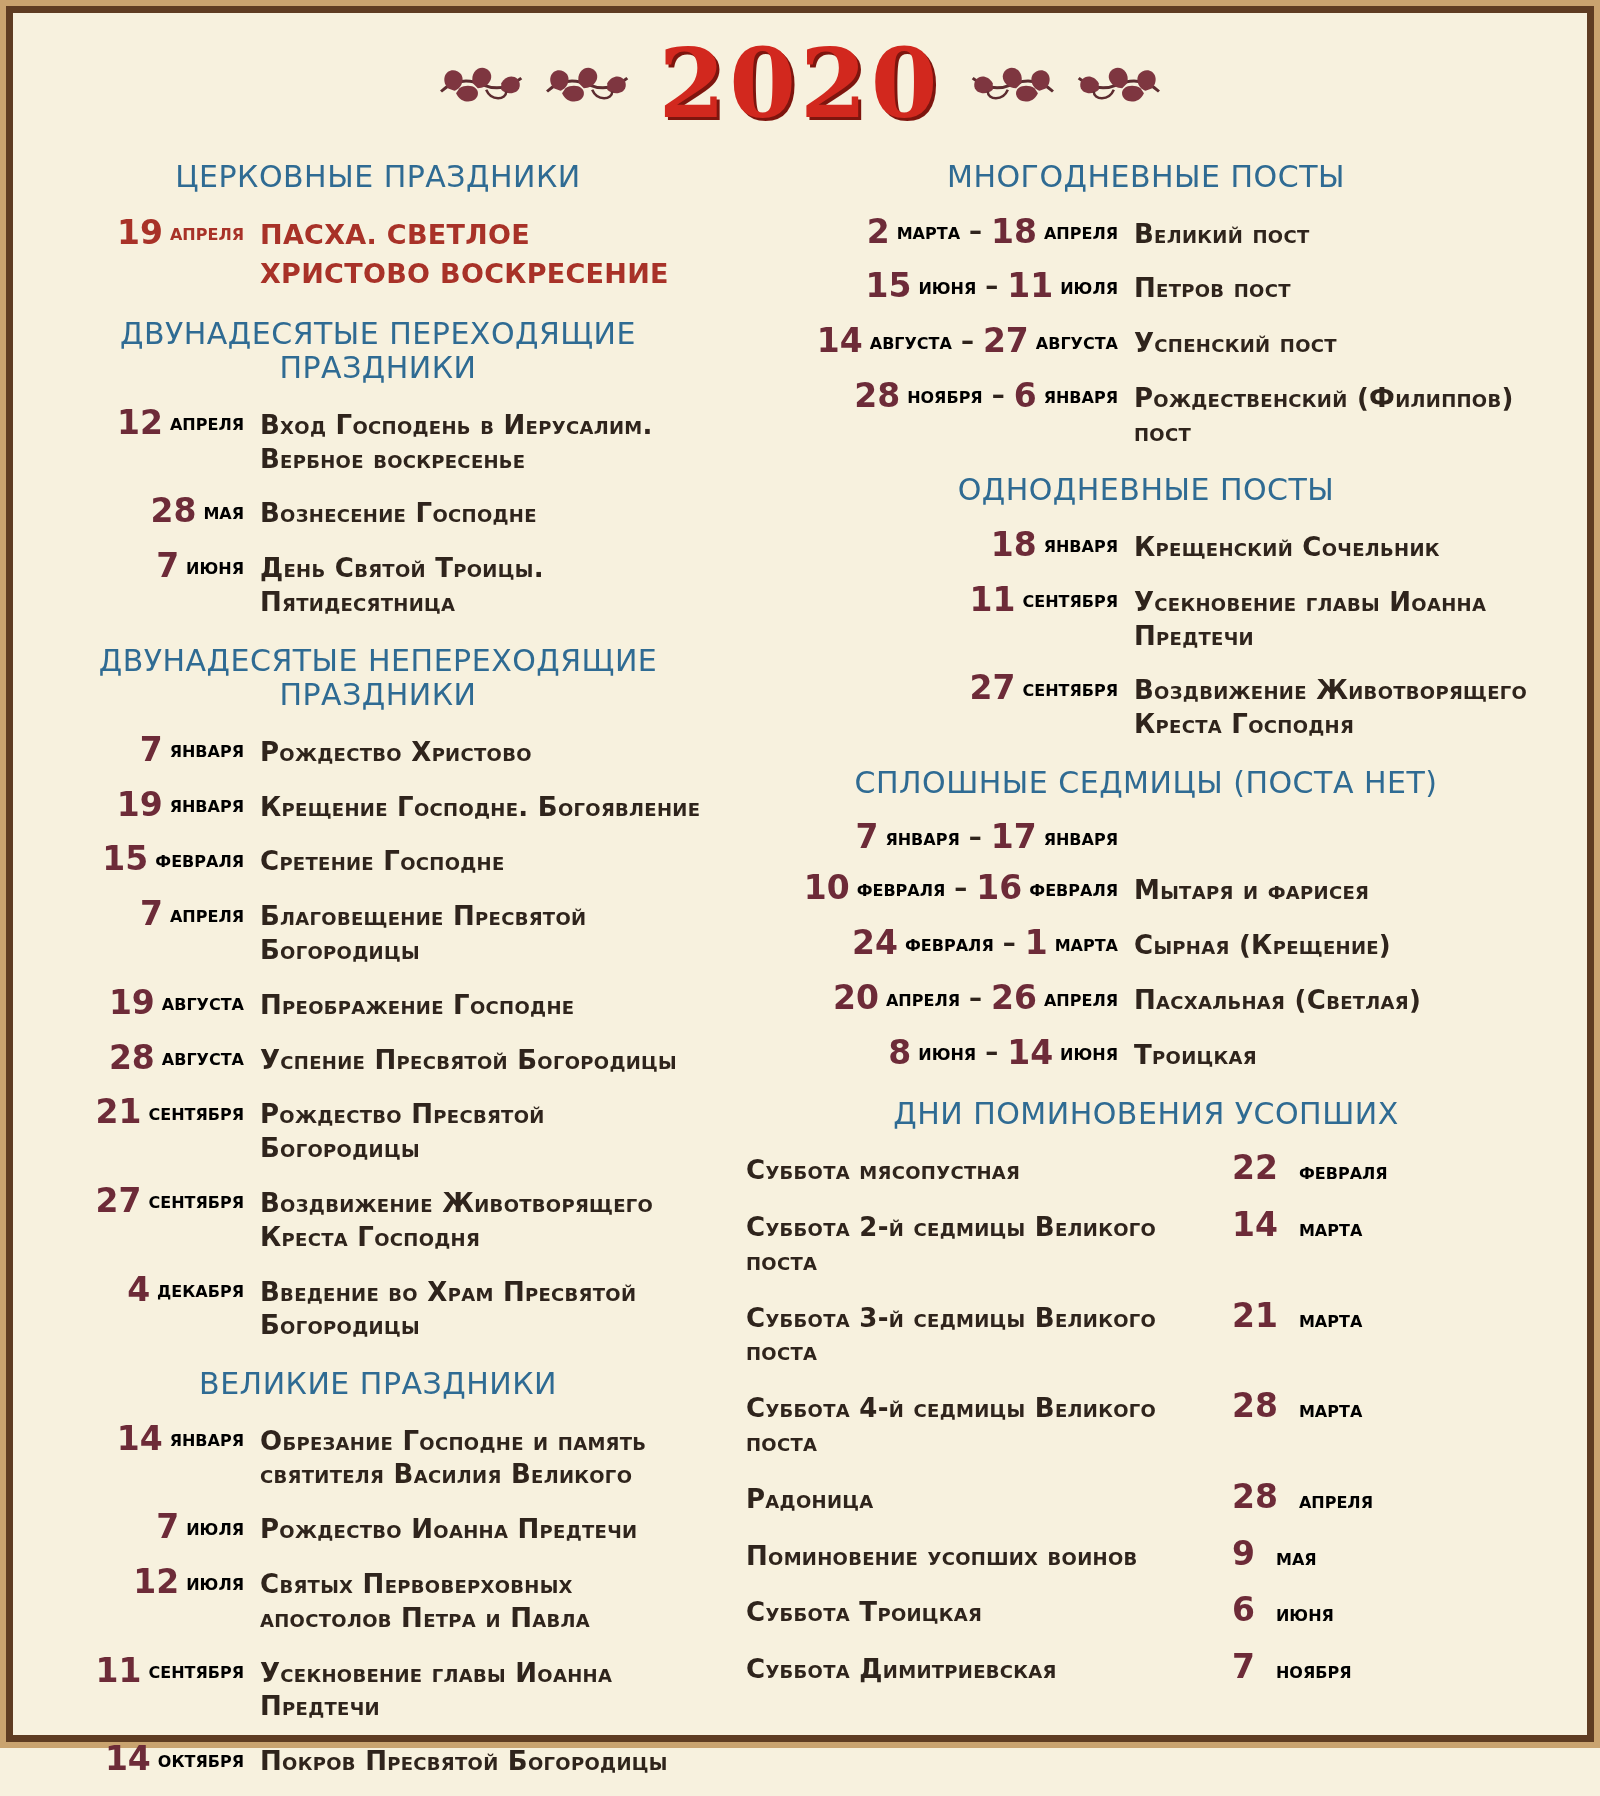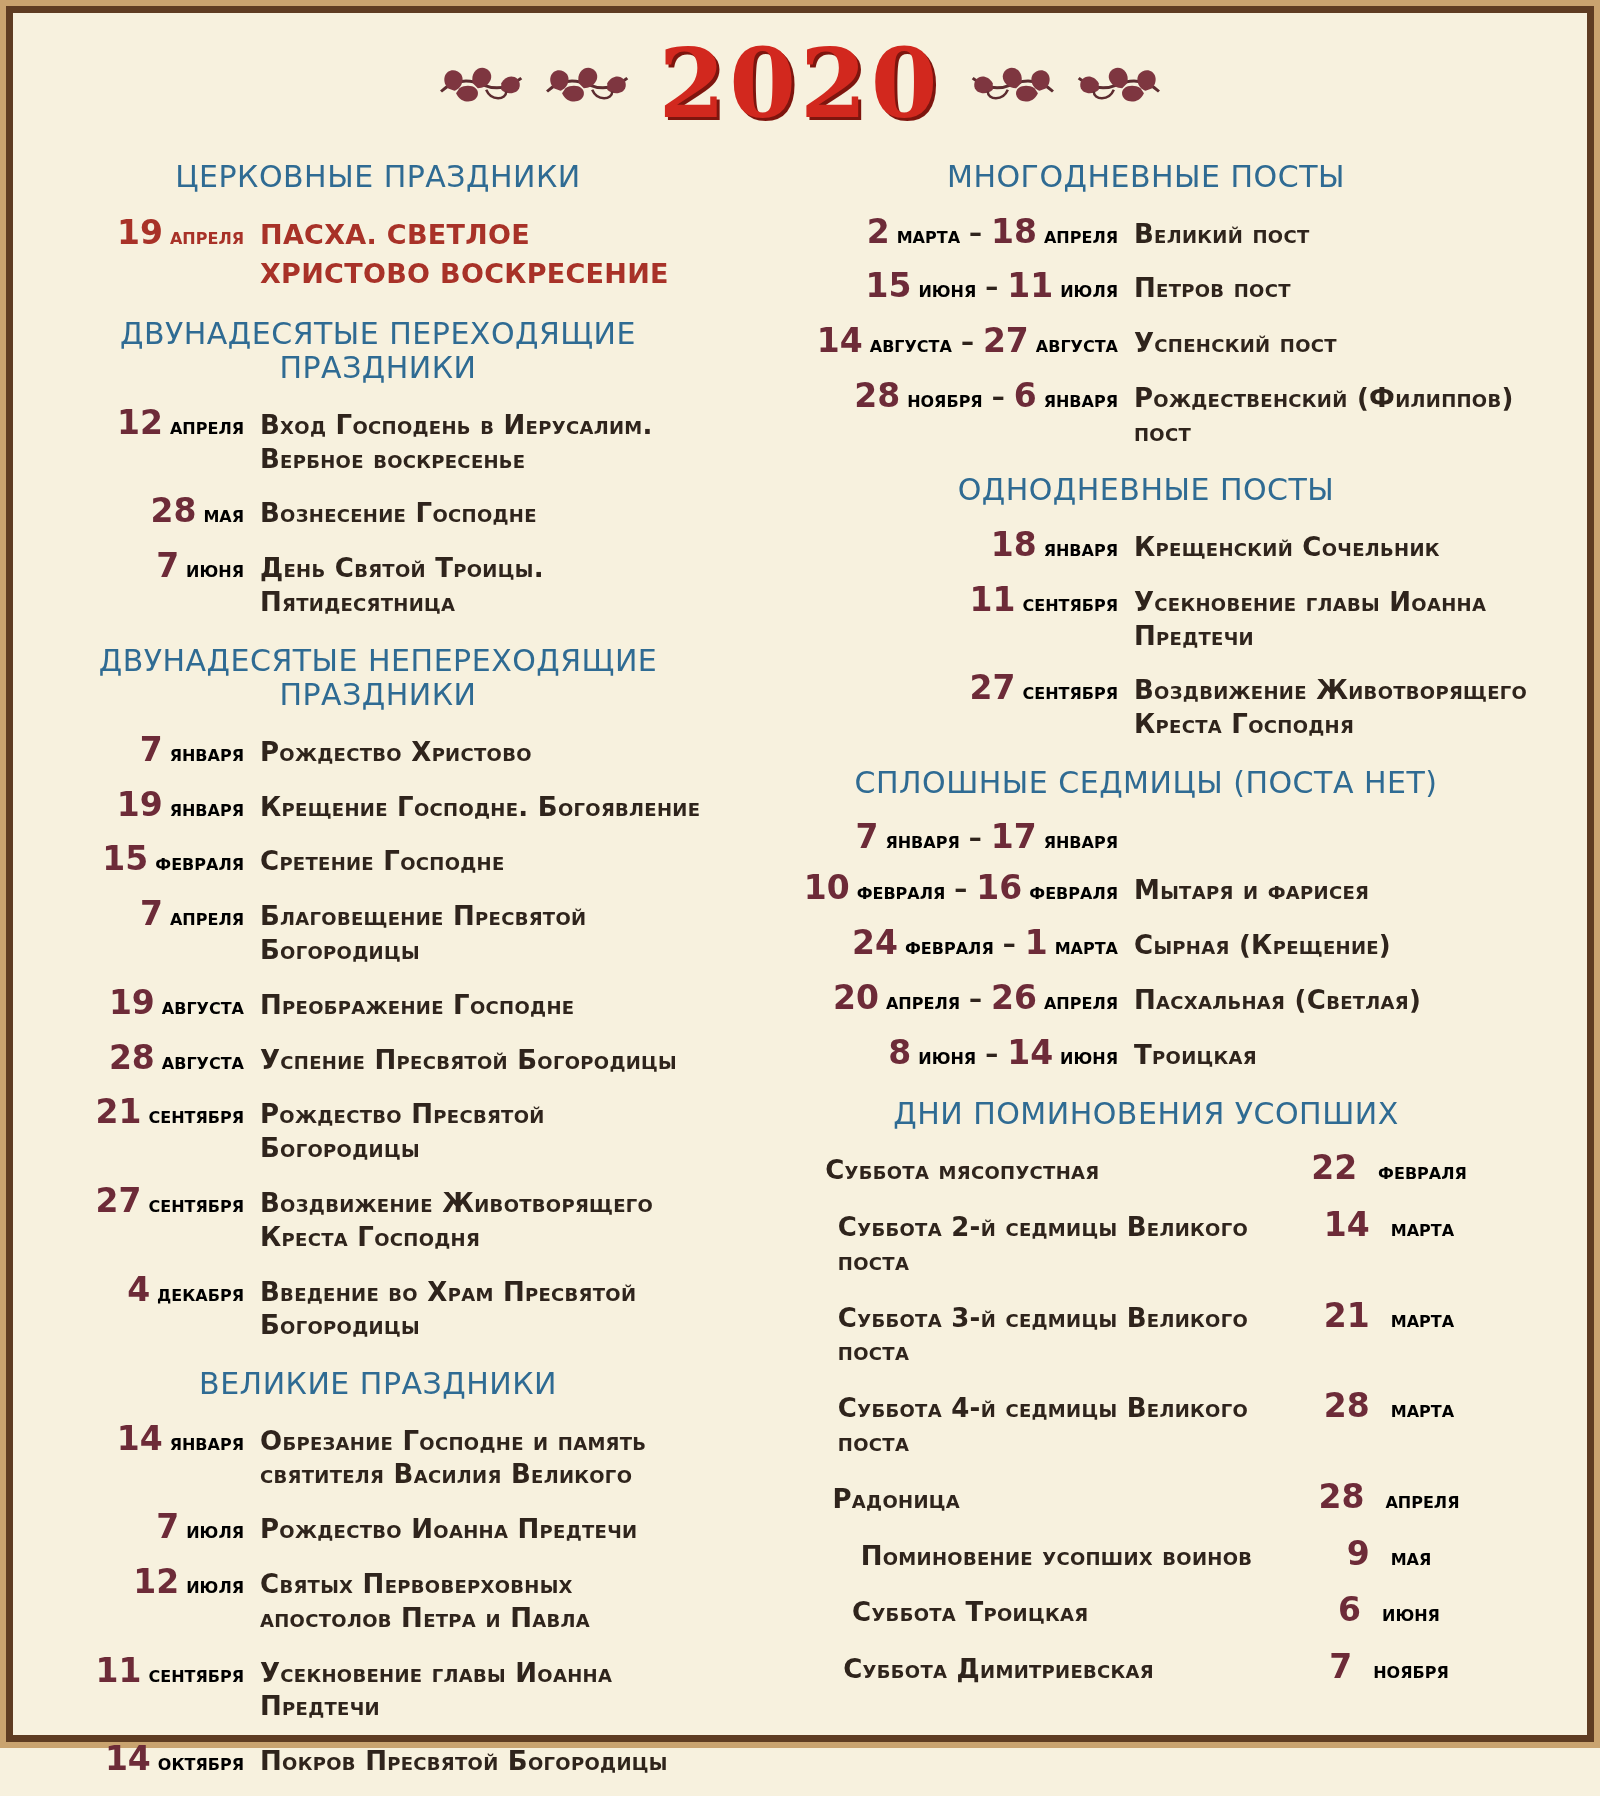--- a/index.html
+++ b/index.html
@@ -39,35 +39,35 @@
     color:#2f6b93;
     font-size:30px;font-weight:normal;
     letter-spacing:0.5px;
     margin:14px 0 20px 0;
     line-height:1.15;
   }
   
   .entry{display:flex;gap:16px;margin-bottom:18px;align-items:baseline;}
   .date-cell{
     flex:0 0 190px;text-align:right;white-space:nowrap;
-    display:flex;justify-content:flex-end;align-items:flex-end;gap:7px;
+    display:flex;justify-content:flex-end;align-items:center;gap:7px;
   }
   .col-right .date-cell{flex:0 0 372px;}
   .d-num{color:#6d2b38;font-size:33px;font-weight:bold;line-height:1;}
   .d-mon{color:#000000;font-size:23px;font-weight:bold;font-variant:small-caps;}
   .d-dash{color:#2f241c;font-size:26px;font-weight:bold;margin:0 2px;}
   .text-cell{
     flex:1;color:#2f241c;font-size:26px;font-weight:bold;
     font-variant:small-caps;line-height:1.3;letter-spacing:0.3px;
   }
   .entry.easter .d-num,.entry.easter .d-mon,.entry.easter .text-cell{color:#a83228;}
   .entry.easter .text-cell{font-variant:normal;font-size:27px;line-height:1.45;}
   
   .entry-memorial{
-    display:flex;justify-content:center;align-items:baseline;
+    display:flex;justify-content:flex-start;align-items:baseline;
     gap:16px;margin-bottom:20px;
   }
   .mem-name{
     flex:0 0 470px;color:#2f241c;font-size:26px;font-weight:bold;
     font-variant:small-caps;line-height:1.3;letter-spacing:0.3px;
   }
   .mem-date{white-space:nowrap;display:flex;align-items:baseline;gap:21px;}
 </style>
 </head>
 <body>

